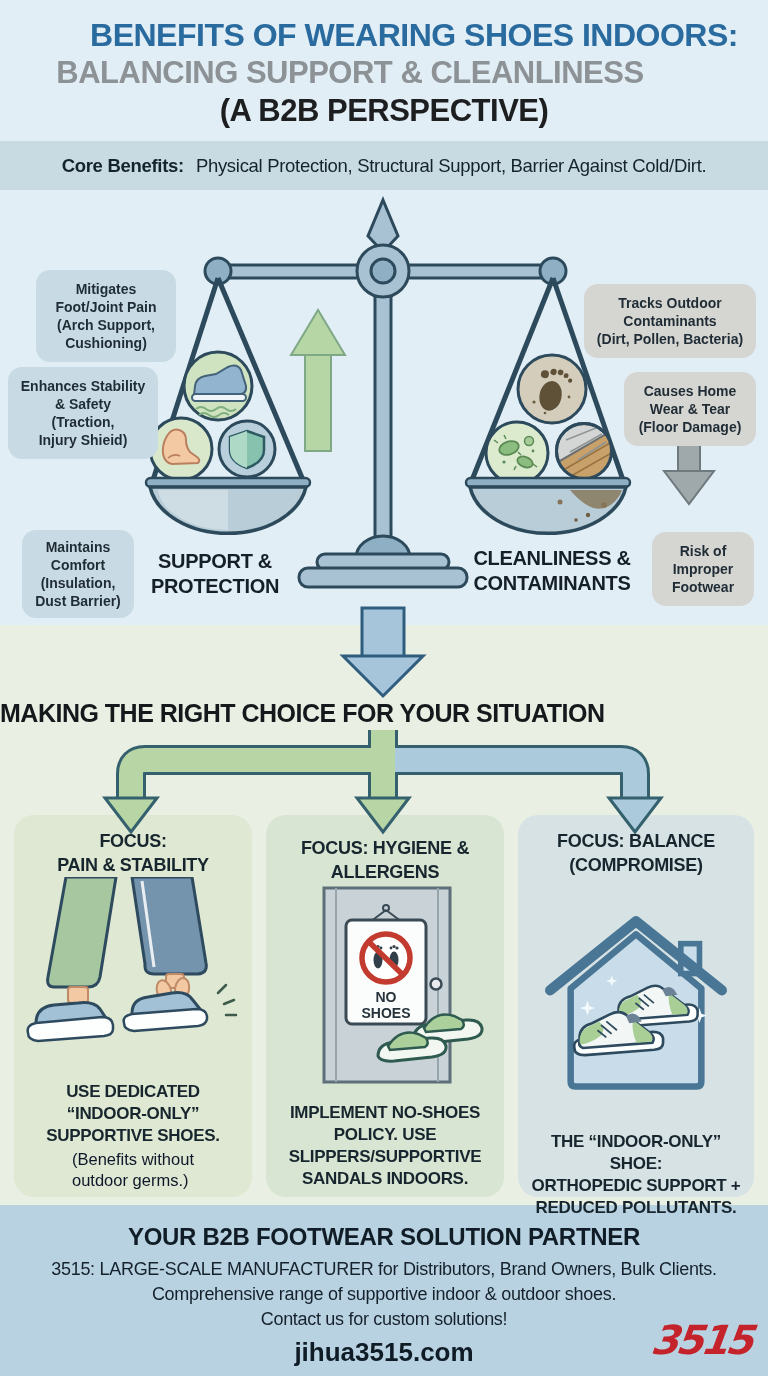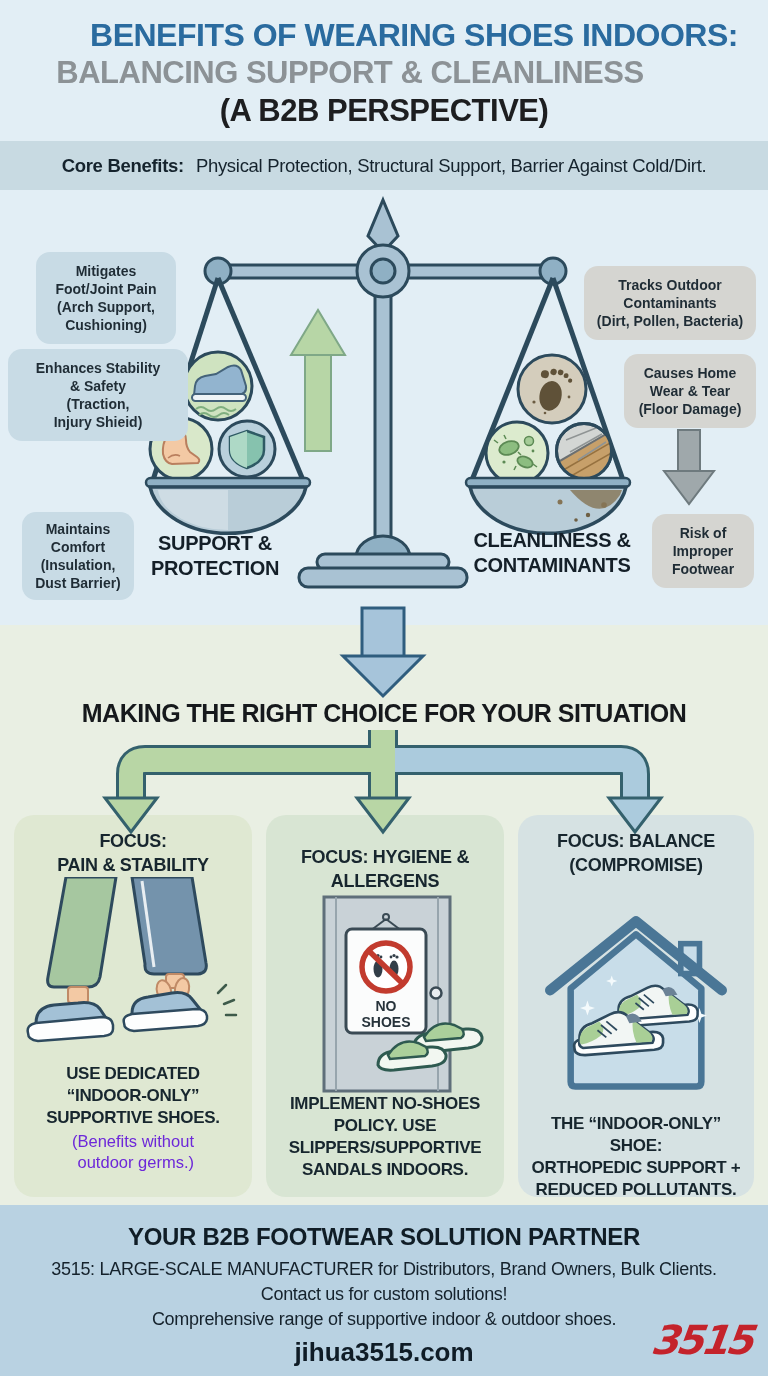--- a/index.html
+++ b/index.html
@@ -1,19 +1,19 @@
 <!DOCTYPE html>
 <html><head>
 <meta charset="utf-8">
 <style>
   html,body{margin:0;padding:0;}
   .page{position:relative;width:768px;height:1376px;overflow:hidden;
         font-family:"Liberation Sans","DejaVu Sans",sans-serif;background:#e2eef5;}
   .abs{position:absolute;}
-  .prewrap{white-space:pre-line;}
+  .prewrap{white-space:pre-line;margin-top:18px;}
   
   .bg-mid{left:0;top:625px;width:768px;height:580px;background:#e9efe3;}
   .bg-foot{left:0;top:1205px;width:768px;height:171px;background:#b9d2e2;}
   .bg-corebar{left:0;top:141px;width:768px;height:49px;background:#c8dae2;}
   
   .title{left:0;top:16px;width:768px;text-align:center;font-weight:bold;letter-spacing:-0.5px;margin-left:30px;}
   .t1{font-size:32px;line-height:38px;color:#2a6b9f;}
   .t2{left:0;top:54px;width:700px;text-align:center;font-weight:bold;font-size:31px;line-height:38px;color:#8c9296;letter-spacing:-0.5px;}
   .t3{left:0;top:92px;width:768px;text-align:center;font-weight:bold;font-size:31px;line-height:38px;color:#1d1e20;letter-spacing:-0.5px;}
   .corebar-text{left:0;top:141px;width:768px;height:49px;display:flex;align-items:center;justify-content:center;
@@ -21,30 +21,30 @@
   .corebar-text b{margin-right:12px;}
   
   .scale-svg{left:0;top:190px;z-index:1;}
   .bubble{z-index:3;border-radius:14px;display:flex;align-items:center;justify-content:center;
       text-align:center;font-weight:bold;font-size:14px;line-height:18px;color:#1f2c35;padding:6px 4px;box-sizing:border-box;}
   .bubble-left{background:#c8dbe5;}
   .bubble-right{background:#d5d5d1;}
   .bubble{position:absolute;}
   .pan-label{position:absolute;z-index:2;text-align:center;font-weight:bold;font-size:20px;line-height:25px;color:#141f28;letter-spacing:-0.3px;}
   
-  .choice-head{left:0;top:698px;width:768px;text-align:center;font-weight:bold;font-size:25px;line-height:30px;color:#16191c;letter-spacing:-0.5px;z-index:2;}
+  .choice-head{left:0;top:698px;width:768px;text-align:left;font-weight:bold;font-size:25px;line-height:30px;color:#16191c;letter-spacing:-0.5px;z-index:2;}
   .branch-svg{left:0;top:726px;z-index:4;pointer-events:none;}
   .card{position:absolute;top:815px;height:382px;border-radius:20px;box-sizing:border-box;z-index:3;
         display:flex;flex-direction:column;align-items:center;}
   .card1{left:14px;width:238px;background:#dfe8d2;}
   .card2{left:266px;width:238px;background:#d8e5d3;justify-content:center;}
   .card3{left:518px;width:236px;background:#d6e2e3;gap:20px;}
   .card-title{margin-top:14px;text-align:center;font-weight:bold;font-size:18px;line-height:24px;color:#17262e;letter-spacing:-0.3px;}
   .card-body{text-align:center;font-weight:bold;font-size:17px;line-height:22px;color:#17262e;letter-spacing:-0.3px;}
-  .card-note{text-align:right;font-size:16.5px;line-height:21px;color:#6d28d9;margin-top:2px;}
+  .card-note{text-align:left;font-size:16.5px;line-height:21px;color:#0f172a;margin-top:2px;}
   .card svg{flex:0 0 auto;}
   
   .footer{left:0;top:1205px;width:768px;height:169px;display:flex;flex-direction:column;align-items:center;z-index:2;}
   .f-title{margin-top:17px;font-weight:bold;font-size:24px;line-height:29px;color:#101d26;letter-spacing:-0.3px;}
   .f-line{font-size:18px;line-height:25px;color:#15222c;letter-spacing:-0.3px;}
   .f-lines{margin-top:6px;text-align:center;}
   .f-web{margin-top:5px;font-weight:bold;font-size:26px;color:#0f1c26;}
   .f-logo{position:absolute;right:14px;top:112px;font-family:"DejaVu Sans",sans-serif;
       font-weight:900;font-style:italic;font-size:40px;color:#c4232b;transform:skewX(-10deg);letter-spacing:-3px;}
 </style>
@@ -184,21 +184,21 @@
     <g>
       <rect x="362" y="418" width="42" height="50" fill="#a6c4da" stroke="#2f5d7e" stroke-width="3"></rect>
       <polygon points="343,466 423,466 383,506" fill="#a6c4da" stroke="#2f5d7e" stroke-width="3"></polygon>
     </g>
   </svg>
 
   <div class="bubble bubble-left prewrap" style="left:36px;top:252px;width:140px;height:92px;">Mitigates
 Foot/Joint Pain
 (Arch Support,
 Cushioning)</div>
-  <div class="bubble bubble-left prewrap" style="left:8px;top:349px;width:180px;height:92px;">Enhances Stability
+  <div class="bubble bubble-left prewrap" style="left:8px;top:349px;width:150px;height:92px;">Enhances Stability
 &amp; Safety
 (Traction,
 Injury Shieid)</div>
   <div class="bubble bubble-left prewrap" style="left:22px;top:512px;width:112px;height:88px;">Maintains
 Comfort
 (Insulation,
 Dust Barrier)</div>
   <div class="bubble bubble-right prewrap" style="left:584px;top:266px;width:172px;height:74px;">Tracks Outdoor
 Contaminants
 (Dirt, Pollen, Bacteria)</div>
@@ -349,20 +349,20 @@
     <div class="card-body prewrap">THE “INDOOR-ONLY”
 SHOE:
 ORTHOPEDIC SUPPORT +
 REDUCED POLLUTANTS.</div>
   </div>
 
   <div class="abs footer">
     <div class="f-title">YOUR B2B FOOTWEAR SOLUTION PARTNER</div>
     <div class="f-lines">
       <div class="f-line">3515: LARGE-SCALE MANUFACTURER for Distributors, Brand Owners, Bulk Clients.</div>
+      <div class="f-line">Comprehensive range of supportive indoor &amp; outdoor shoes.</div>
       <div class="f-line">Contact us for custom solutions!</div>
-      <div class="f-line">Comprehensive range of supportive indoor &amp; outdoor shoes.</div>
     </div>
     <div class="f-web">jihua3515.com</div>
     <div class="f-logo">3515</div>
   </div>
 
 </div>
 
 </body></html>

